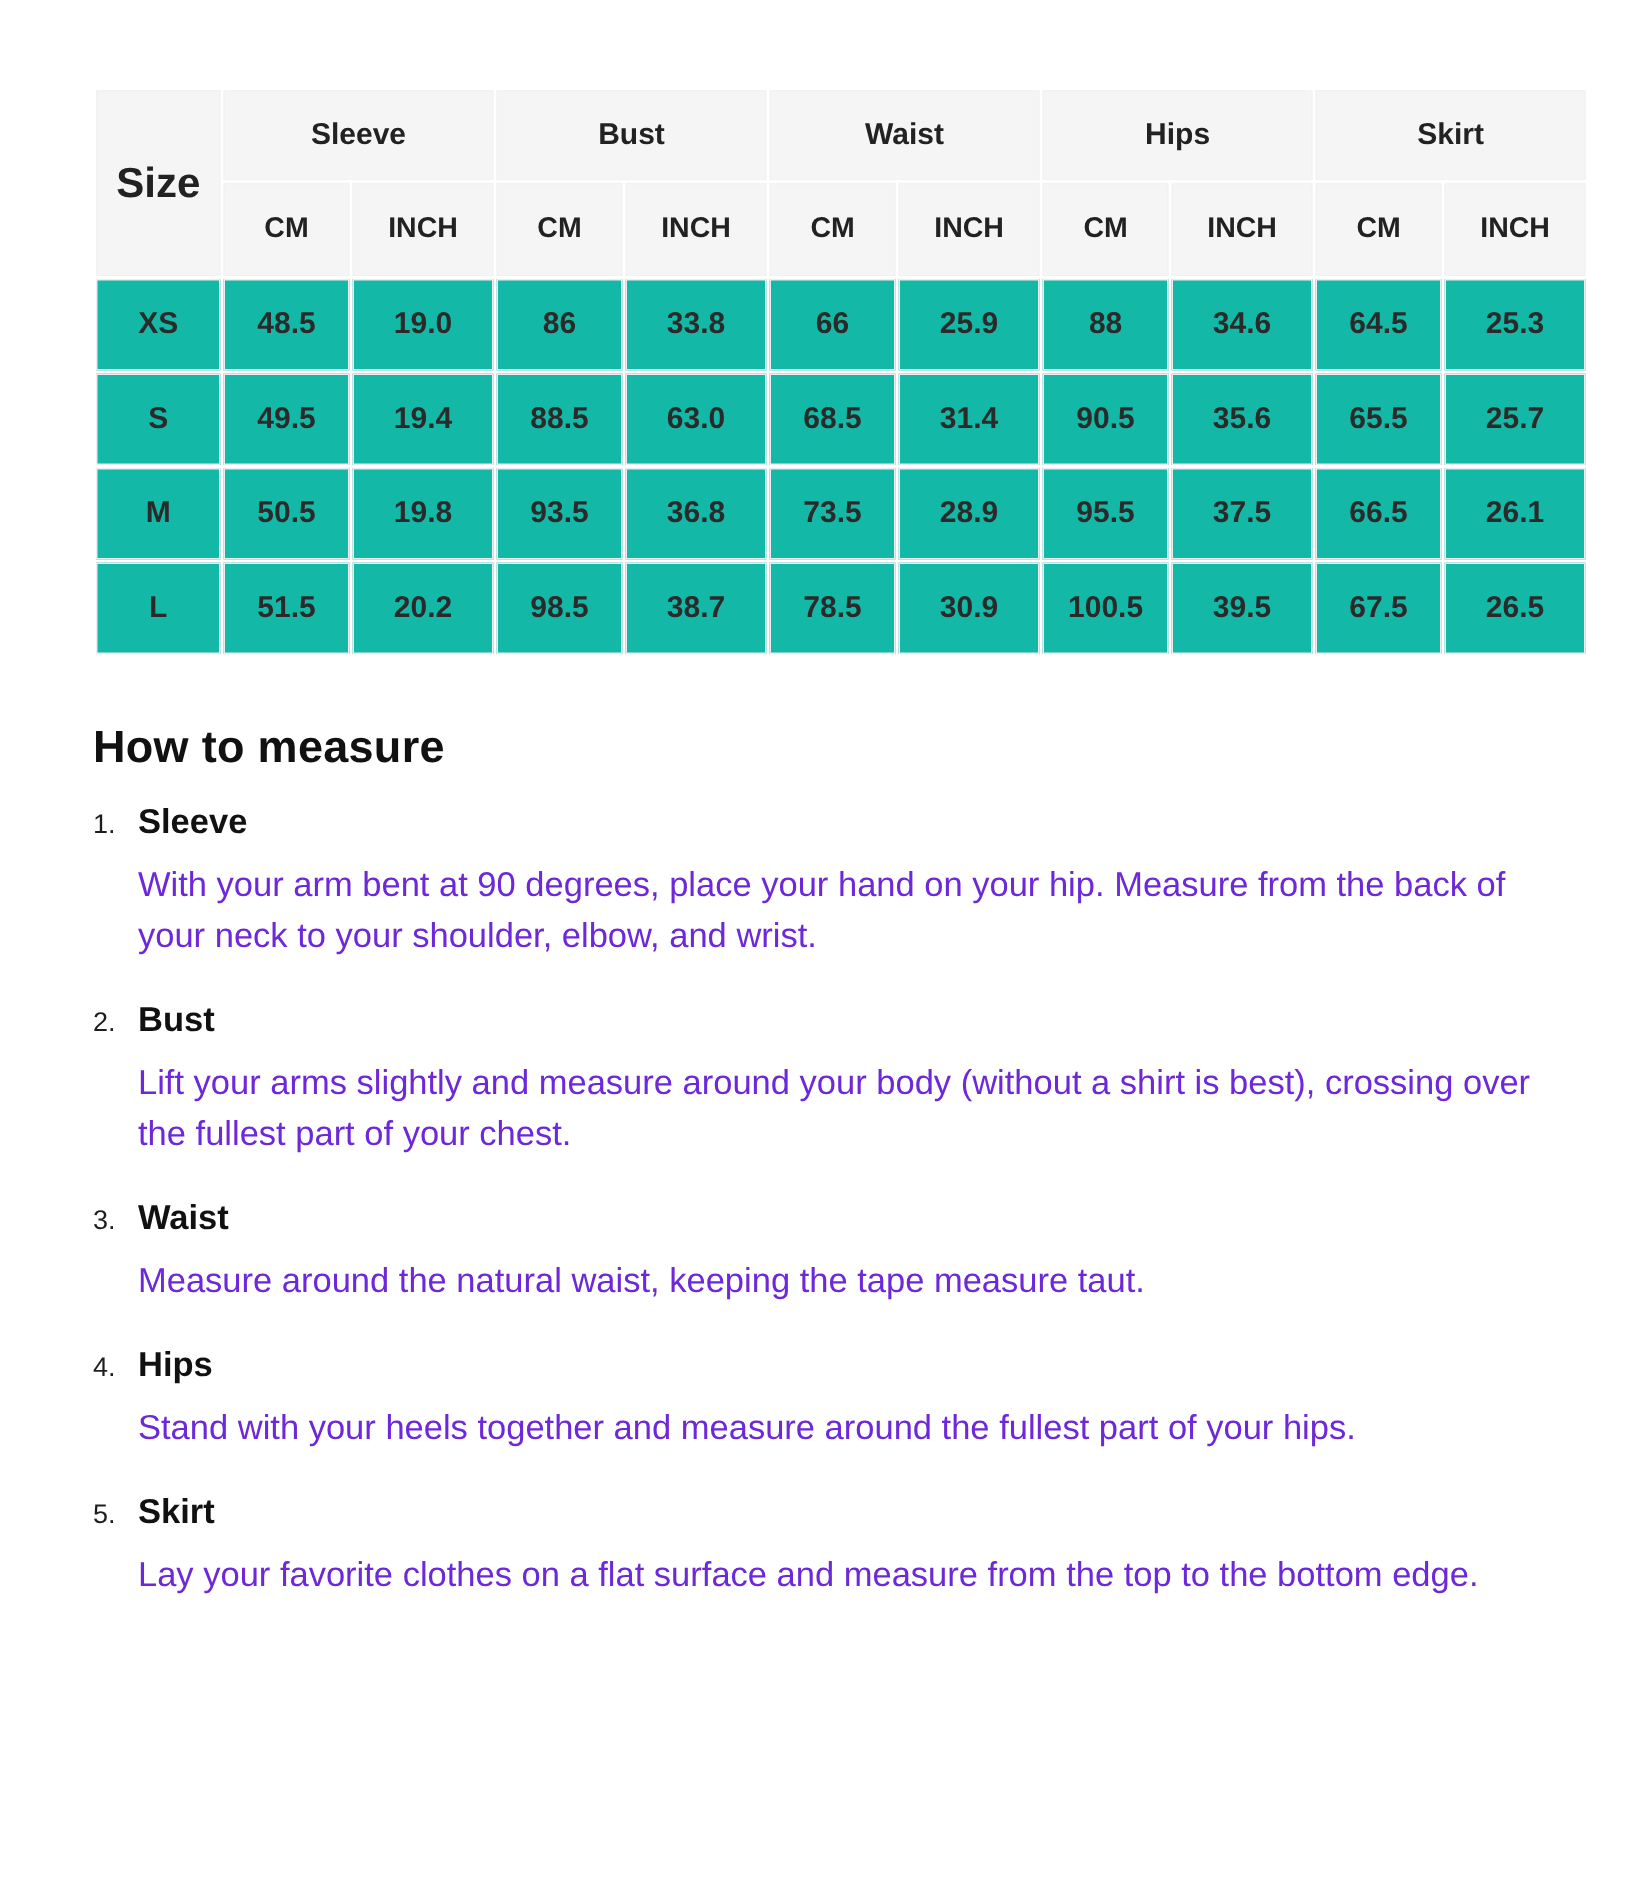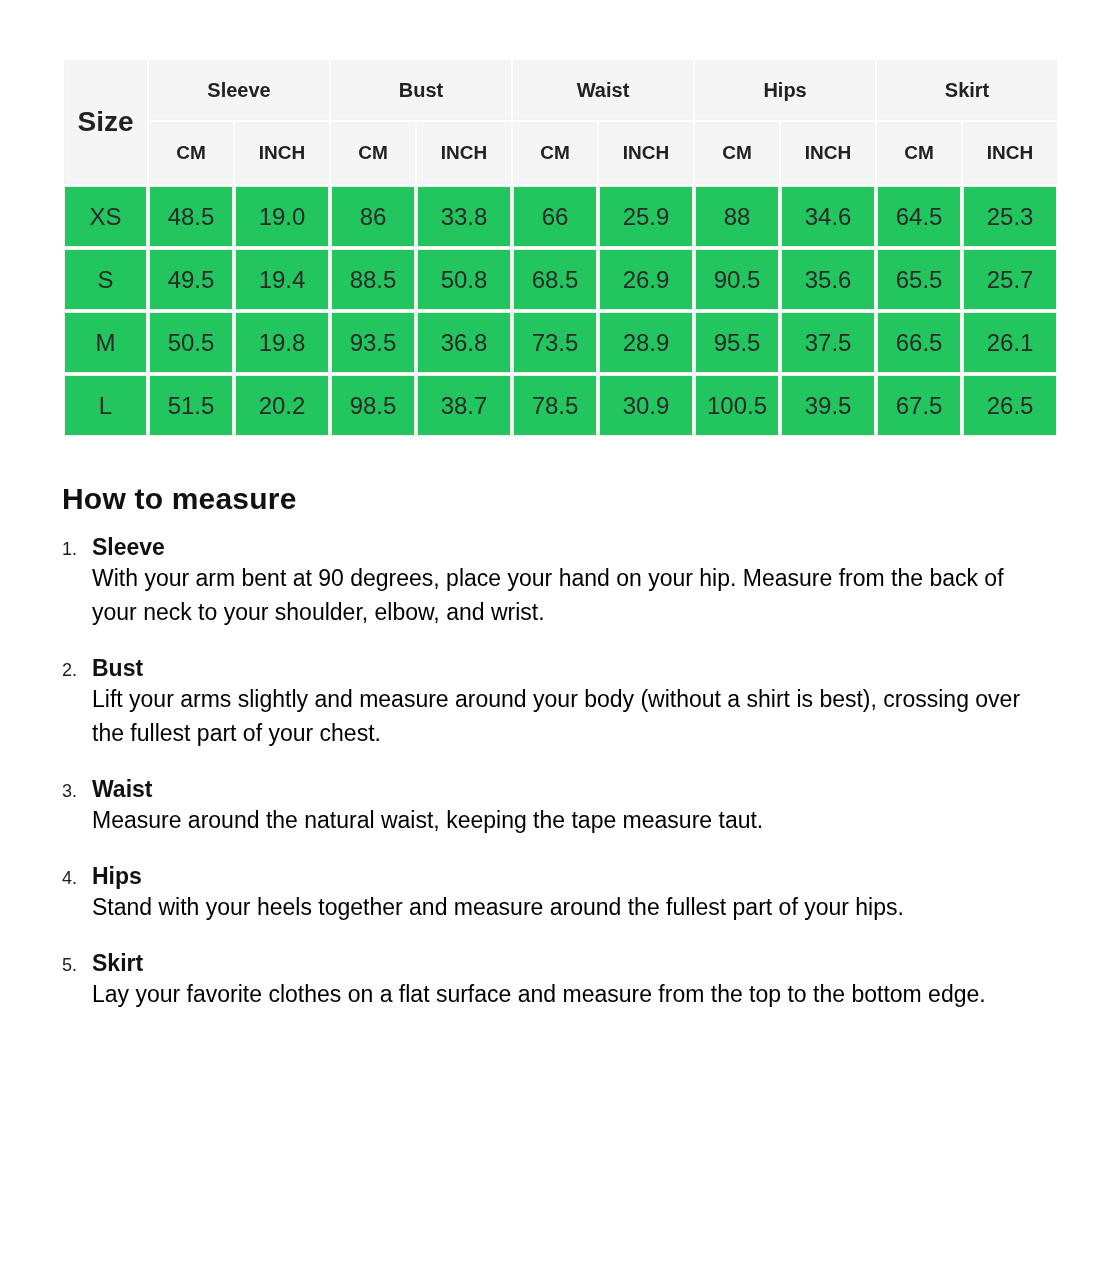--- a/index.html
+++ b/index.html
@@ -39,24 +39,24 @@
     height: 60px;
   }
   th.unit-header {
     font-size: 19px;
     height: 62px;
   }
   th.size-corner {
     font-size: 28px;
   }
   table.size-chart td {
-    background: #22c55e;
+    background: #14b8a6;
     border: 1px solid #ededee;
-    font-size: 24px;
-    font-weight: normal;
+    font-size: 20px;
+    font-weight: bold;
     color: #2a2a2a;
     height: 61px;
   }
   col.c-size  { width: 83px; }
   col.c-cm    { width: 84px; }
   col.c-inch  { width: 94px; }
 
   
   .htm-section { margin-top: 44px; }
   h2.htm-heading {
@@ -86,23 +86,24 @@
     font-size: 18px;
     color: #1d1d1d;
   }
   .step-title {
     font-size: 23px;
     font-weight: bold;
     color: #111;
   }
   .step-desc {
     margin-left: 30px;
+    margin-top: 11px;
     font-size: 23px;
     line-height: 34px;
-    color: #000000;
+    color: #6d28d9;
     max-width: 950px;
   }
 </style>
 </head>
 <body>
 
 <div class="page">
 
   <table class="size-chart">
     <colgroup>
@@ -152,23 +153,23 @@
         <td>88</td>
         <td>34.6</td>
         <td>64.5</td>
         <td>25.3</td>
       </tr>
       <tr>
         <td>S</td>
         <td>49.5</td>
         <td>19.4</td>
         <td>88.5</td>
-        <td>50.8</td>
+        <td>63.0</td>
         <td>68.5</td>
-        <td>26.9</td>
+        <td>31.4</td>
         <td>90.5</td>
         <td>35.6</td>
         <td>65.5</td>
         <td>25.7</td>
       </tr>
       <tr>
         <td>M</td>
         <td>50.5</td>
         <td>19.8</td>
         <td>93.5</td>

